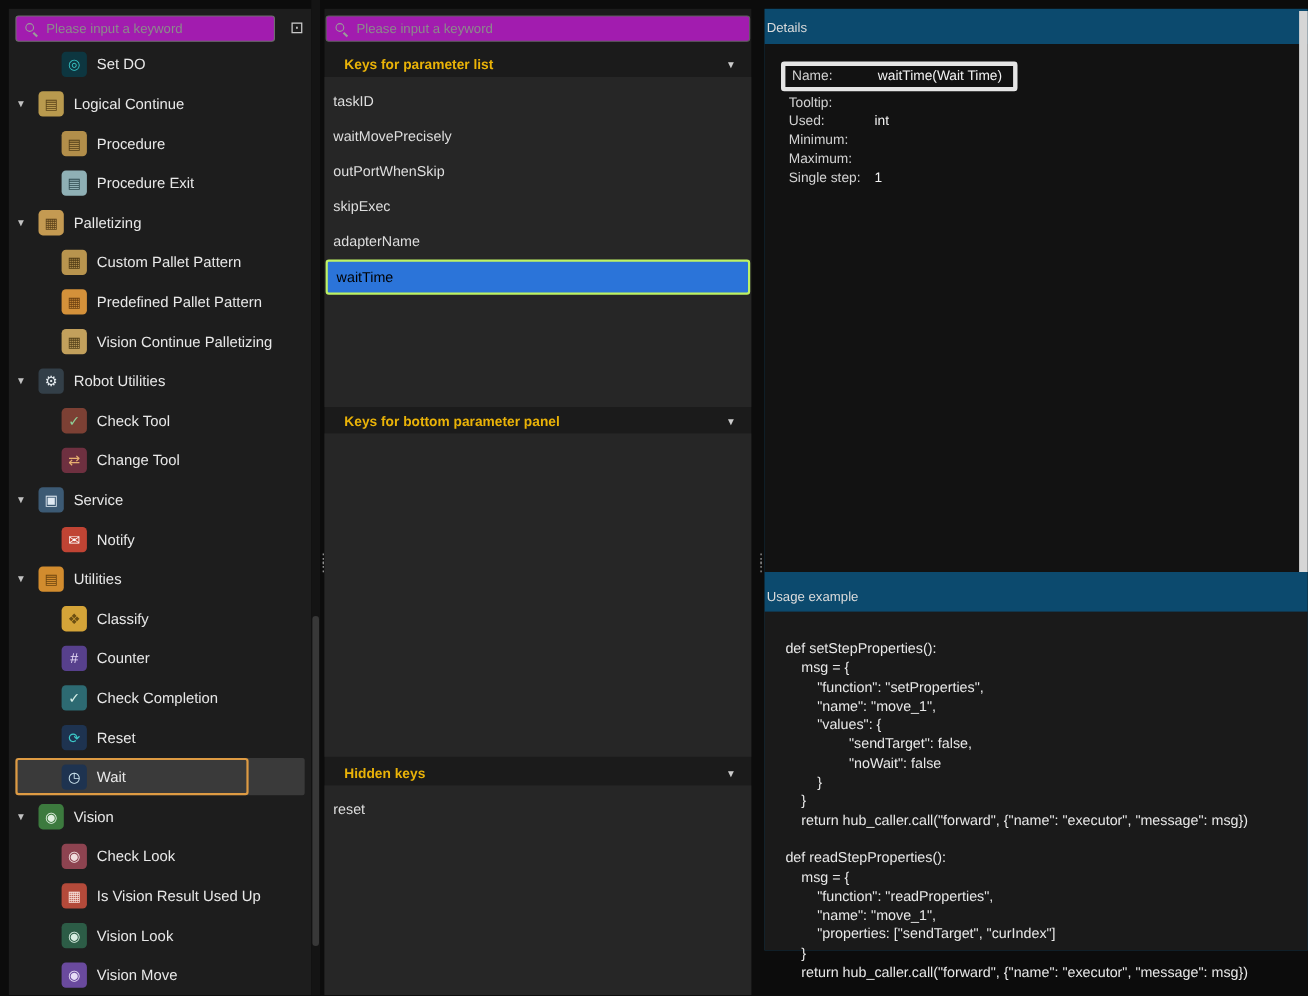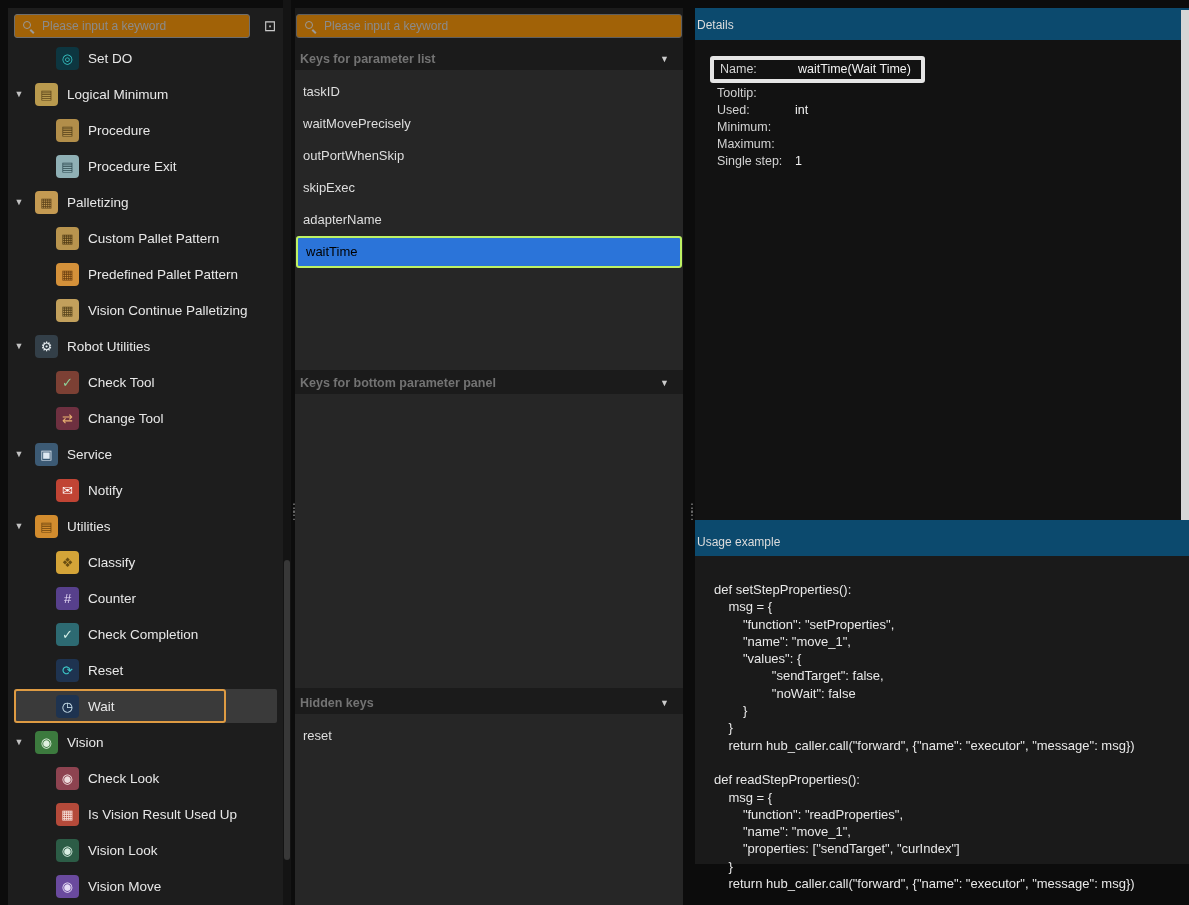--- a/index.html
+++ b/index.html
@@ -3,21 +3,21 @@
 <meta charset="utf-8">
 <style>
   html,body{margin:0;padding:0;background:#0c0c0c;font-family:"Liberation Sans",sans-serif;}
   .page{position:relative;width:1189px;height:905px;background:#0c0c0c;overflow:hidden;}
 
   
   .left-panel{position:absolute;left:8px;top:8px;width:275px;height:897px;background:#1d1d1d;}
   .lp-scroll{position:absolute;left:283px;top:0;width:8px;height:905px;background:#141414;}
   .lp-thumb{position:absolute;left:1px;width:6px;top:560px;height:300px;background:#383838;border-radius:3px;}
 
-  .search-box{position:absolute;display:flex;align-items:center;background:#a16207;border:1px solid #6e6e6e;border-radius:3px;height:24px;box-sizing:border-box;padding:0 7px;gap:6px;}
+  .search-box{position:absolute;display:flex;align-items:center;background:#a21caf;border:1px solid #6e6e6e;border-radius:3px;height:24px;box-sizing:border-box;padding:0 7px;gap:6px;}
   .search-box input{flex:1;min-width:0;background:transparent;border:none;outline:none;color:#cfcfcf;font-size:12px;font-family:inherit;}
   .search-box input::placeholder{color:#8b8b8b;}
   .mag{position:relative;width:12px;height:12px;flex:0 0 12px;}
   .mag::before{content:"";position:absolute;left:1px;top:1px;width:6px;height:6px;border:1.5px solid #9a9a9a;border-radius:50%;}
   .mag::after{content:"";position:absolute;left:9px;top:9px;width:4.5px;height:1.6px;background:#9a9a9a;transform:rotate(45deg);transform-origin:0 0;}
   .left-search{left:6px;top:6px;width:236px;}
   .icon-btn{position:absolute;left:250px;top:6px;width:24px;height:24px;background:transparent;border:none;color:#c8c8c8;font-size:15px;line-height:24px;text-align:center;padding:0;cursor:pointer;}
 
   .tree{position:absolute;left:0;top:32px;right:0;bottom:0;overflow:hidden;}
   .tree-row{position:relative;height:36px;display:flex;align-items:center;color:#e8e8e8;font-size:13.5px;cursor:pointer;}
@@ -28,21 +28,21 @@
   .tree-row>*{position:relative;z-index:1;}
   .tree-row .sel-bg{position:absolute;left:6px;right:6px;top:1px;bottom:1px;background:#3a3a3a;border-radius:2px;z-index:0;}
   .tree-row .sel-border{position:absolute;left:6px;width:212px;top:1px;bottom:1px;border:2px solid #de9b43;border-radius:3px;z-index:2;pointer-events:none;box-sizing:border-box;}
 
   .splitter-dots{position:absolute;width:8px;color:#8f8f8f;font-size:12px;line-height:7px;text-align:center;cursor:col-resize;}
 
   
   .mid-panel{position:absolute;left:295px;top:8px;width:388px;height:897px;background:#1b1b1b;}
   .mid-search{left:1px;right:1px;top:6px;border-color:#5f5f5f;}
   .sec-header{position:absolute;left:0;right:0;height:22px;display:flex;align-items:center;cursor:pointer;}
-  .sec-title{font-weight:bold;font-size:12.5px;color:#737373;margin-left:5px;}
+  .sec-title{font-weight:bold;font-size:12.5px;color:#eab308;margin-left:18px;}
   .chev{margin-left:auto;margin-right:14px;font-size:9px;color:#cccccc;}
   .sec-list{position:absolute;left:0;right:0;background:#262626;padding-top:6px;box-sizing:border-box;overflow:hidden;}
   .param-item{height:32px;line-height:32px;padding-left:8px;color:#dedede;font-size:13px;box-sizing:border-box;cursor:pointer;}
   .param-item.selected{background:#2b74d9;border:2px solid #bef264;border-radius:3px;line-height:27px;color:#000000;margin:0 1px;}
 
   
   .right-panel{position:absolute;left:695px;top:8px;width:494px;height:856px;background:#0c4a6e;}
   .panel-label{position:absolute;left:2px;font-size:12px;color:#dcdcdc;}
   .details-box{position:absolute;top:32px;left:0;right:0;height:480px;background:#121212;padding-top:16px;box-sizing:border-box;}
   .field{margin-left:22px;display:flex;font-size:12.5px;line-height:17px;color:#d2d2d2;}
@@ -65,21 +65,21 @@
     </div>
     <button class="icon-btn"><span>⊡</span></button>
     <div class="tree">
         <div class="tree-row child">
           <span class="tree-icon" style="background: rgb(13, 54, 64); color: rgb(56, 198, 198);">◎</span>
           <span>Set DO</span>
         </div>
         <div class="tree-row group">
           <span class="tri">▼</span>
           <span class="tree-icon" style="background: rgb(185, 154, 78); color: rgb(92, 69, 26);">▤</span>
-          <span>Logical Minimum</span>
+          <span>Logical Continue</span>
         </div>
         <div class="tree-row child">
           <span class="tree-icon" style="background: rgb(178, 142, 74); color: rgb(84, 64, 26);">▤</span>
           <span>Procedure</span>
         </div>
         <div class="tree-row child">
           <span class="tree-icon" style="background: rgb(143, 176, 181); color: rgb(46, 74, 80);">▤</span>
           <span>Procedure Exit</span>
         </div>
         <div class="tree-row group">

